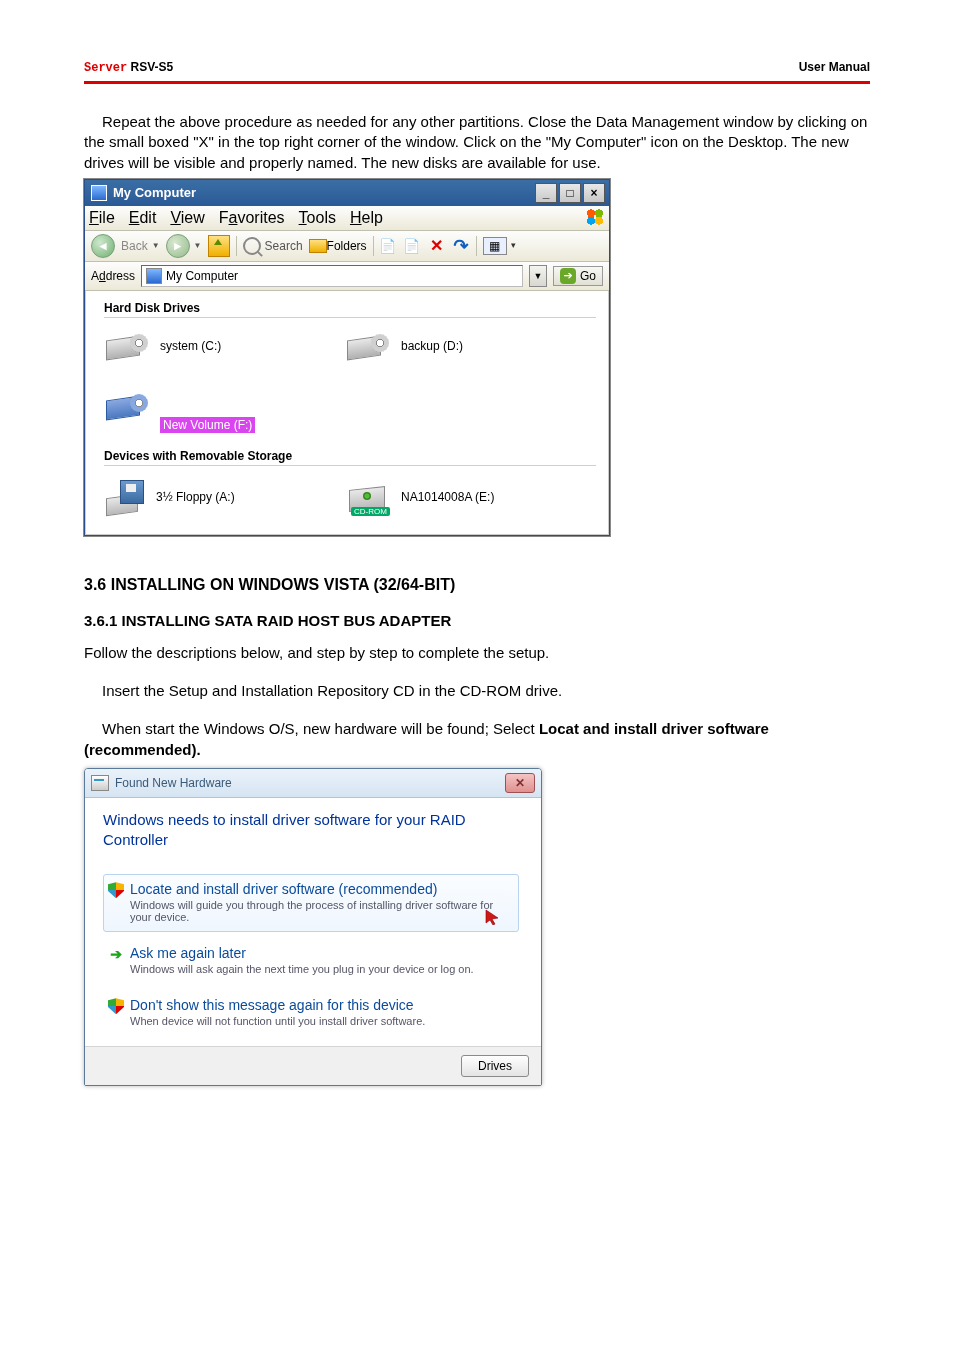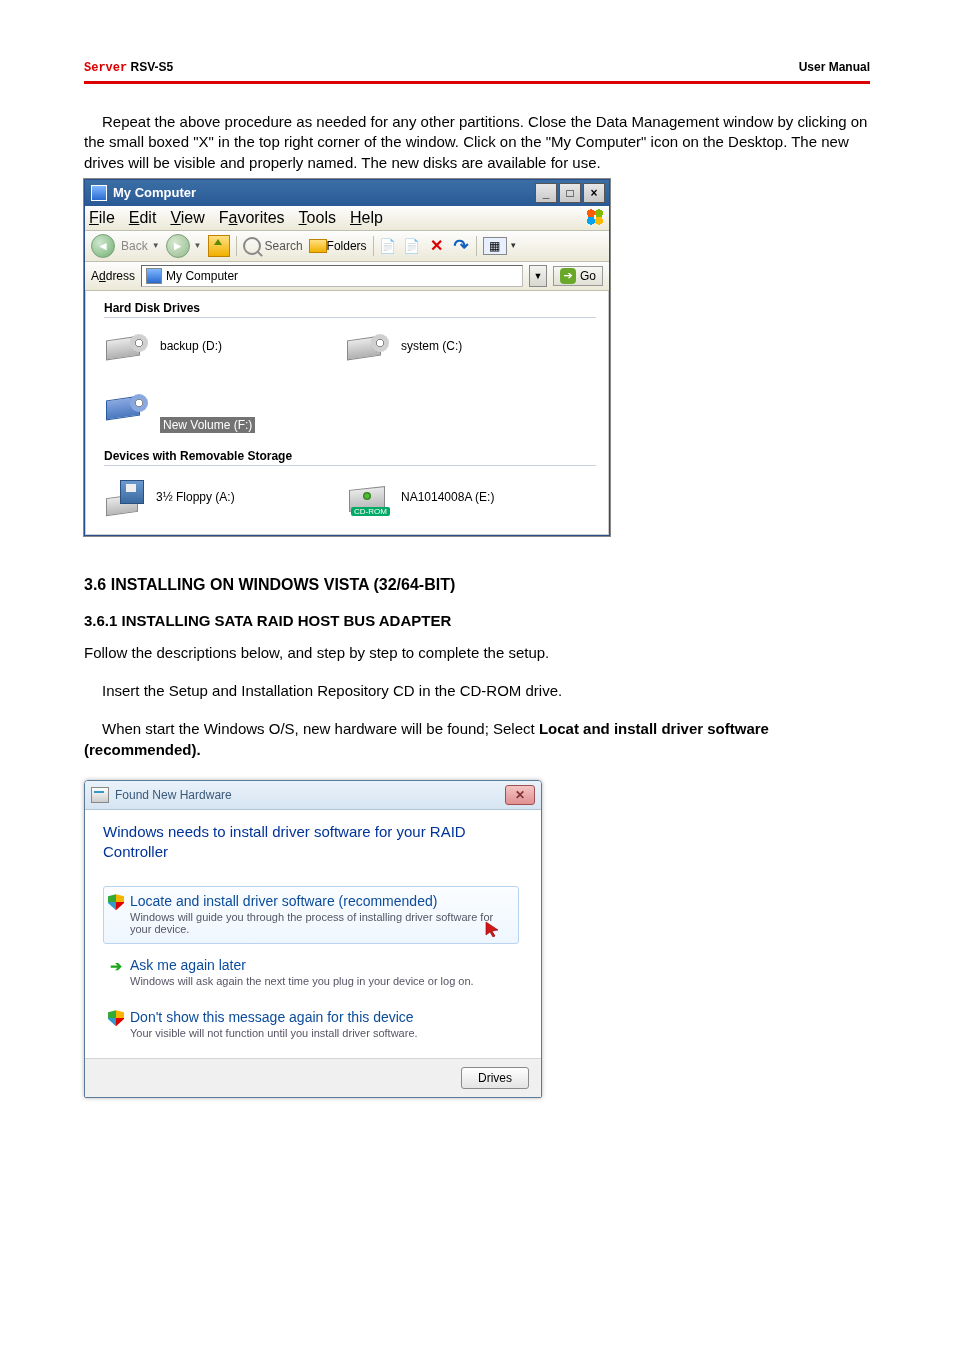--- a/index.html
+++ b/index.html
@@ -203,21 +203,21 @@
   .drive .hdd .body {
     position:absolute; left:0; top:6px; width:32px; height:18px;
     background:linear-gradient(#e8e8e8,#b0b0b0);
     border:1px solid #888; transform:skewY(-8deg);
   }
   .drive .hdd .disc {
     position:absolute; right:2px; top:2px; width:18px; height:18px; border-radius:50%;
     background:radial-gradient(circle,#fff 0 3px,#888 3px 4px,#d0d0d0 4px 9px,#888 9px 10px);
   }
   .drive.sel .lbl {
-    background:#737373; color:#fff; padding:1px 3px;margin-top:37px;
+    background:#d946ef; color:#fff; padding:1px 3px;margin-top:37px;
   }
   .drive.sel .hdd .body { background:linear-gradient(#8aa8e0,#4a78c0); border-color:#2a5aa0;}
   .drive.sel .hdd .disc { background:radial-gradient(circle,#fff 0 3px,#888 3px 4px,#89a8e0 4px 9px,#4a78c0 9px 10px);}
 
   .floppy-icon {
     width:40px; height:34px; position:relative;
   }
   .floppy-icon .drive-body{
     position:absolute; left:0; bottom:0; width:30px; height:16px;
     background:linear-gradient(#e8e8e8,#b8b8b8); border:1px solid #888;
@@ -249,21 +249,21 @@
 
   
   .vista {
     width: 456px;
     border: 1px solid #5a7a9a;
     box-shadow: 0 0 4px rgba(0,0,0,.3);
     font-family: "Segoe UI", Tahoma, sans-serif;
     background:#fff;
     border-radius: 4px 4px 2px 2px;
     overflow:hidden;
-    margin-top: 20px;
+    margin-top: 8px;
   }
   .v-title {
     background: linear-gradient(#eaf2fa,#d6e4f2);
     display:flex; align-items:center;
     padding: 4px 6px;
     font-size:12px;
     color:#3a5a7a;
     border-bottom:1px solid #b0c4d8;
   }
   .v-title .ico {
@@ -393,28 +393,28 @@
     </div>
 
     <div class="xp-content">
       <div class="group-hdr">Hard Disk Drives</div>
       <div class="drive-grid">
         <div class="drive">
           <div class="hdd">
               <div class="body"></div>
               <div class="disc"></div>
             </div>
-          <span class="lbl">backup (D:)</span>
+          <span class="lbl">system (C:)</span>
         </div>
         <div class="drive">
           <div class="hdd">
               <div class="body"></div>
               <div class="disc"></div>
             </div>
-          <span class="lbl">system (C:)</span>
+          <span class="lbl">backup (D:)</span>
         </div>
         <div class="drive sel">
           <div class="hdd">
               <div class="body"></div>
               <div class="disc"></div>
             </div>
           <span class="lbl">New Volume (F:)</span>
         </div>
         <div></div>
       </div>
@@ -474,21 +474,21 @@
 
       <div class="v-option">
         <div class="lead arrow-lead">➔</div>
         <div class="opt-title">Ask me again later</div>
         <div class="opt-sub">Windows will ask again the next time you plug in your device or log on.</div>
       </div>
 
       <div class="v-option">
         <div class="lead shield"></div>
         <div class="opt-title">Don't show this message again for this device</div>
-        <div class="opt-sub">Your visible will not function until you install driver software.</div>
+        <div class="opt-sub">When device will not function until you install driver software.</div>
       </div>
     </div>
     <div class="v-footer">
       <button class="v-cancel">Drives</button>
     </div>
   </div>
 
 </div>
 
 </body></html>

